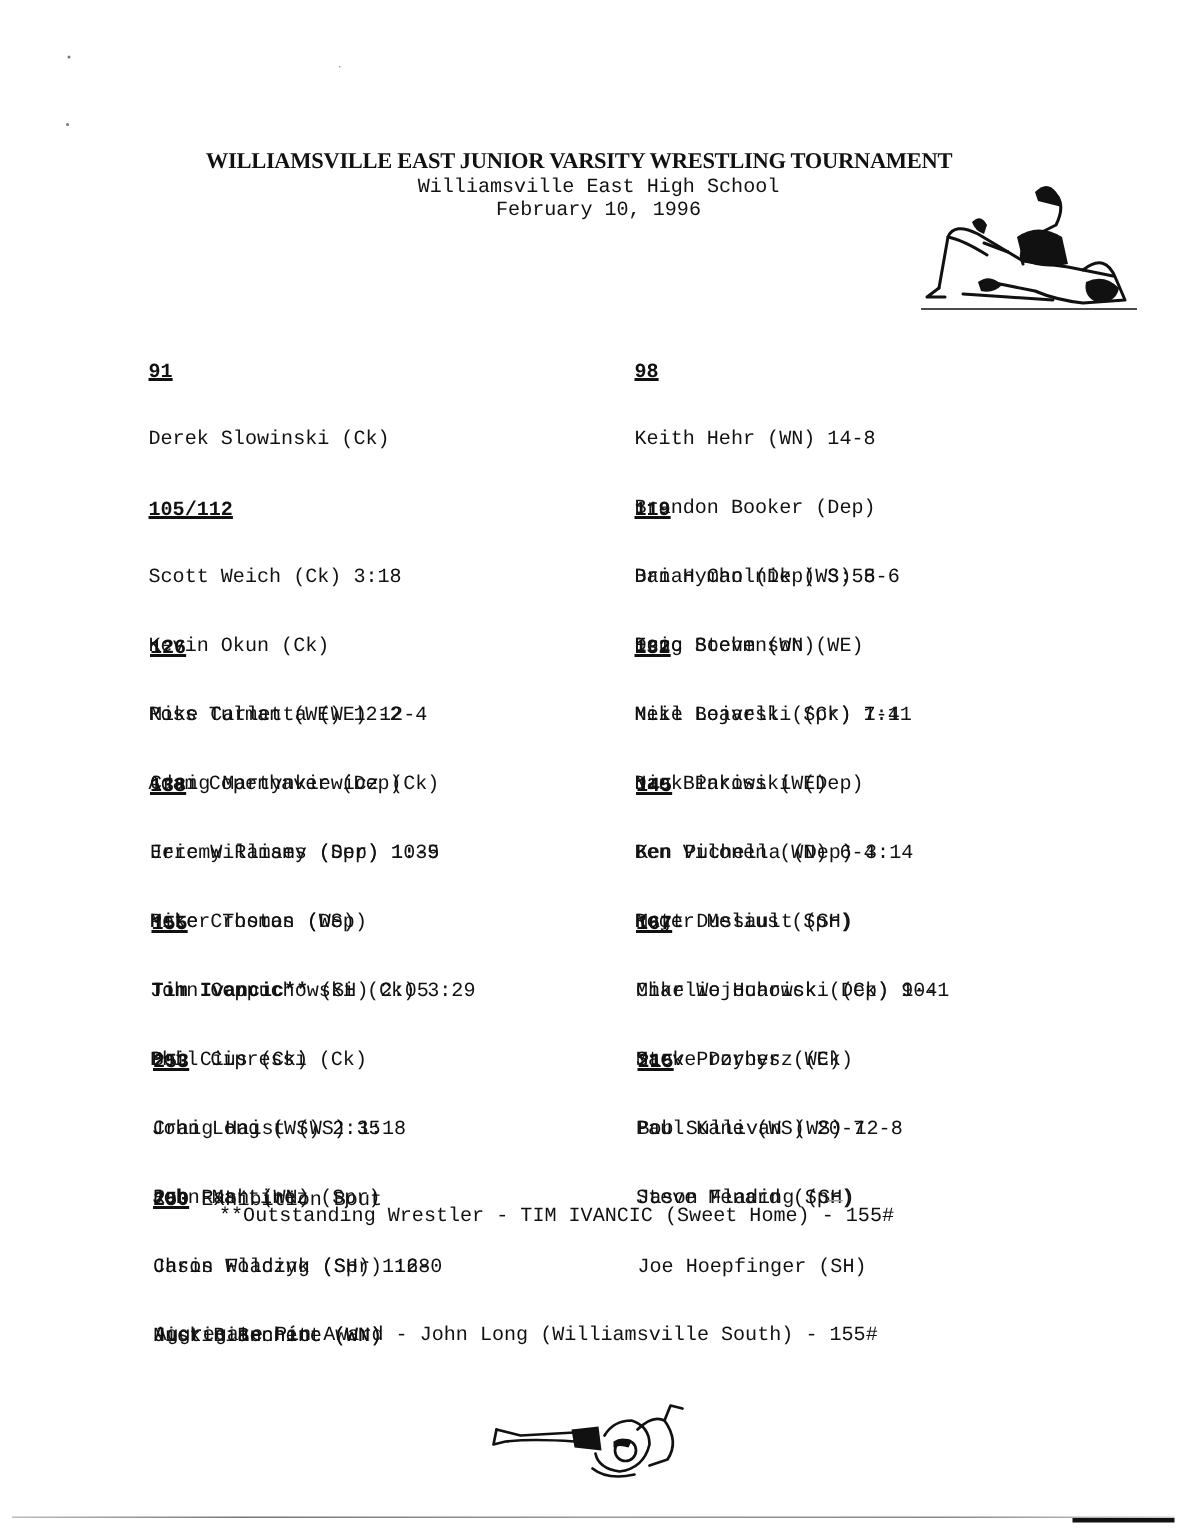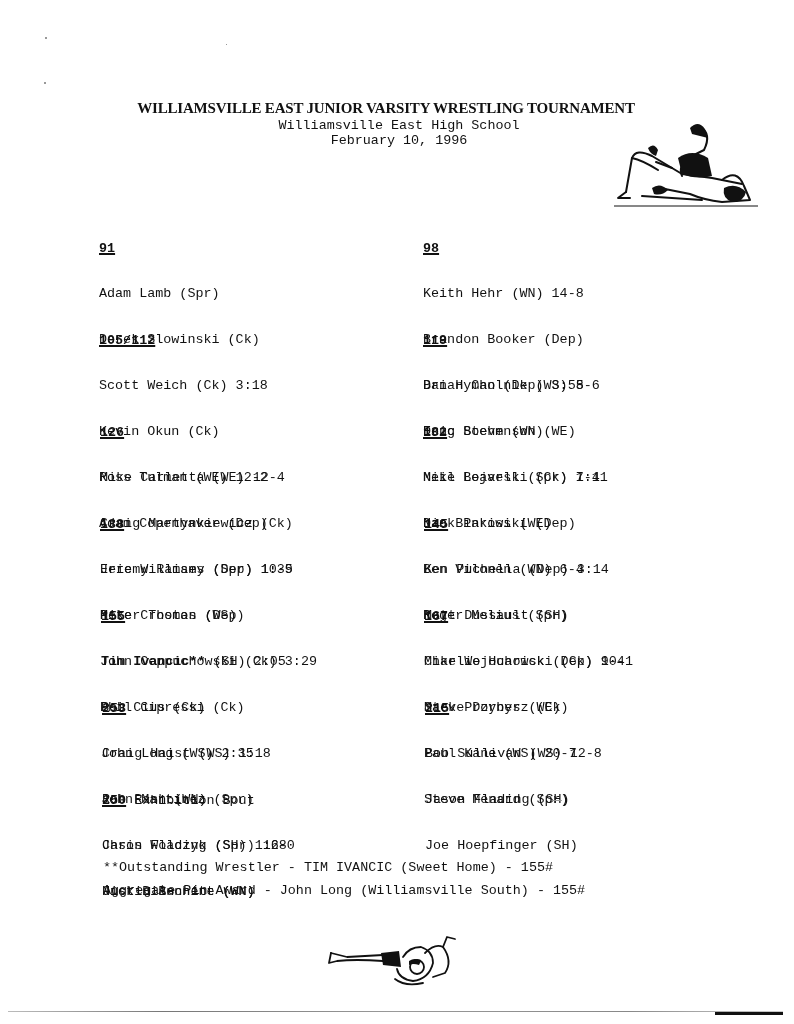--- a/index.html
+++ b/index.html
@@ -44,21 +44,20 @@
   <path d="M78 10 Q86 2 92 10 L96 20 Q88 18 80 16 Z" fill="#111"></path>
   <path d="M66 40 Q80 30 96 40 L100 58 Q84 62 70 56 Z" fill="#111"></path>
   <path d="M36 30 Q42 24 46 32 L44 38 Q38 36 36 30 Z" fill="#111"></path>
   <path d="M112 70 Q124 64 134 74 Q132 84 120 84 Q110 80 112 70 Z" fill="#111"></path>
   <path d="M40 70 Q48 64 56 72 Q50 78 42 76 Z" fill="#111"></path>
   <line x1="2" y1="88" x2="146" y2="88" stroke="#111" stroke-width="1"></line>
 </svg>
 
 <div class="block mono" style="left:99px;top:210px;">
   <span class="line"><span class="wc">91</span></span>
-  <span class="line"><span>Adam Lamb</span><span> (Spr)</span></span>
   <span class="line"><span>Derek Slowinski</span><span> (Ck)</span></span>
 </div>
 
 <div class="block mono" style="left:99px;top:302px;">
   <span class="line"><span class="wc">105/112</span></span>
   <span class="line"><span>Scott Weich</span><span> (Ck) 3:18</span></span>
   <span class="line"><span>Kevin Okun</span><span> (Ck)</span></span>
   <span class="line"><span>Ross Tulman</span><span> (WE) 12-2</span></span>
   <span class="line"><span>Adam Copenhaver</span><span> (Dep)</span></span>
 </div>
@@ -141,21 +140,21 @@
   <span class="line"><span>Steve Menard</span><span> (Spr)</span></span>
 </div>
 
 <div class="block mono" style="left:425px;top:670px;">
   <span class="line"><span class="wc">215</span></span>
   <span class="line"><span>Bob Sullivan</span><span> (WS) 12-8</span></span>
   <span class="line"><span>Jason Flading</span><span> (SH)</span></span>
   <span class="line"><span>Joe Hoepfinger</span><span> (SH)</span></span>
 </div>
 
-<div class="footer-note mono" style="top:860px;">**Outstanding Wrestler - TIM IVANCIC (Sweet Home) - 155#</div>
+<div class="footer-note mono" style="top:804px;margin-left:43px;">**Outstanding Wrestler - TIM IVANCIC (Sweet Home) - 155#</div>
 <div class="footer-note mono" style="top:883px;">Aggregate Pin Award - John Long (Williamsville South) - 155#</div>
 
 <svg class="art" style="left:325px;top:933px;" width="140" height="60" viewBox="0 0 140 60">
   <g fill="none" stroke="#111" stroke-width="1.8" stroke-linecap="round" stroke-linejoin="round">
     <path d="M6 20 L4 30 L12 28 Q30 26 58 28"></path>
     <path d="M6 20 Q14 22 22 24 L58 22"></path>
     <path d="M78 24 Q84 14 96 14 Q108 18 108 30 Q104 46 88 48 Q74 46 72 36"></path>
     <path d="M100 20 Q110 10 118 14 L122 4 L130 6"></path>
     <path d="M118 14 Q128 28 120 40 L108 44"></path>
     <path d="M70 46 Q80 54 98 50"></path>

